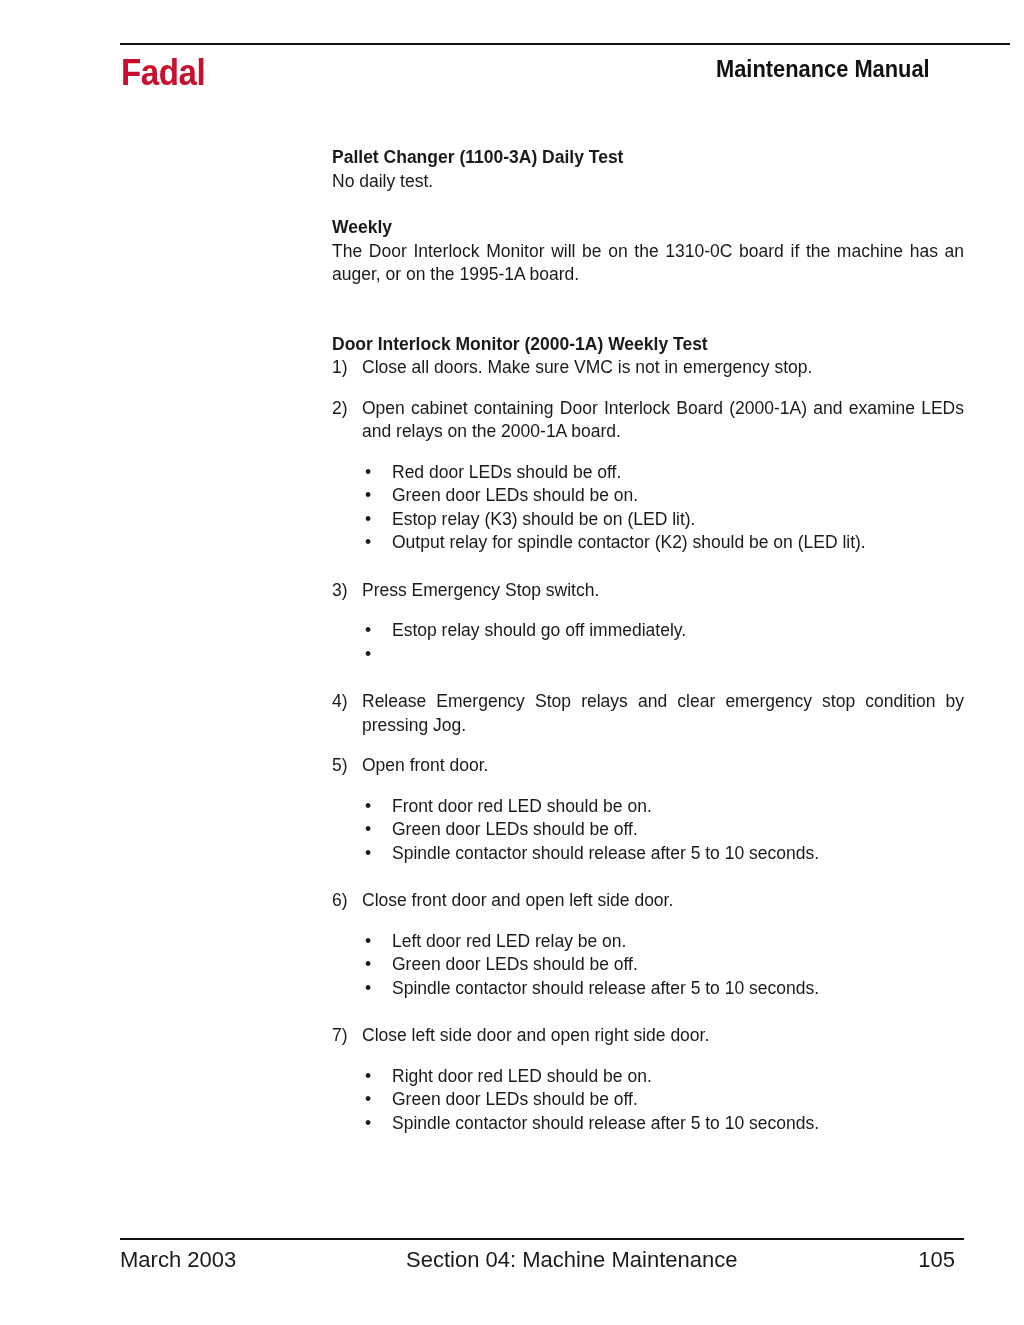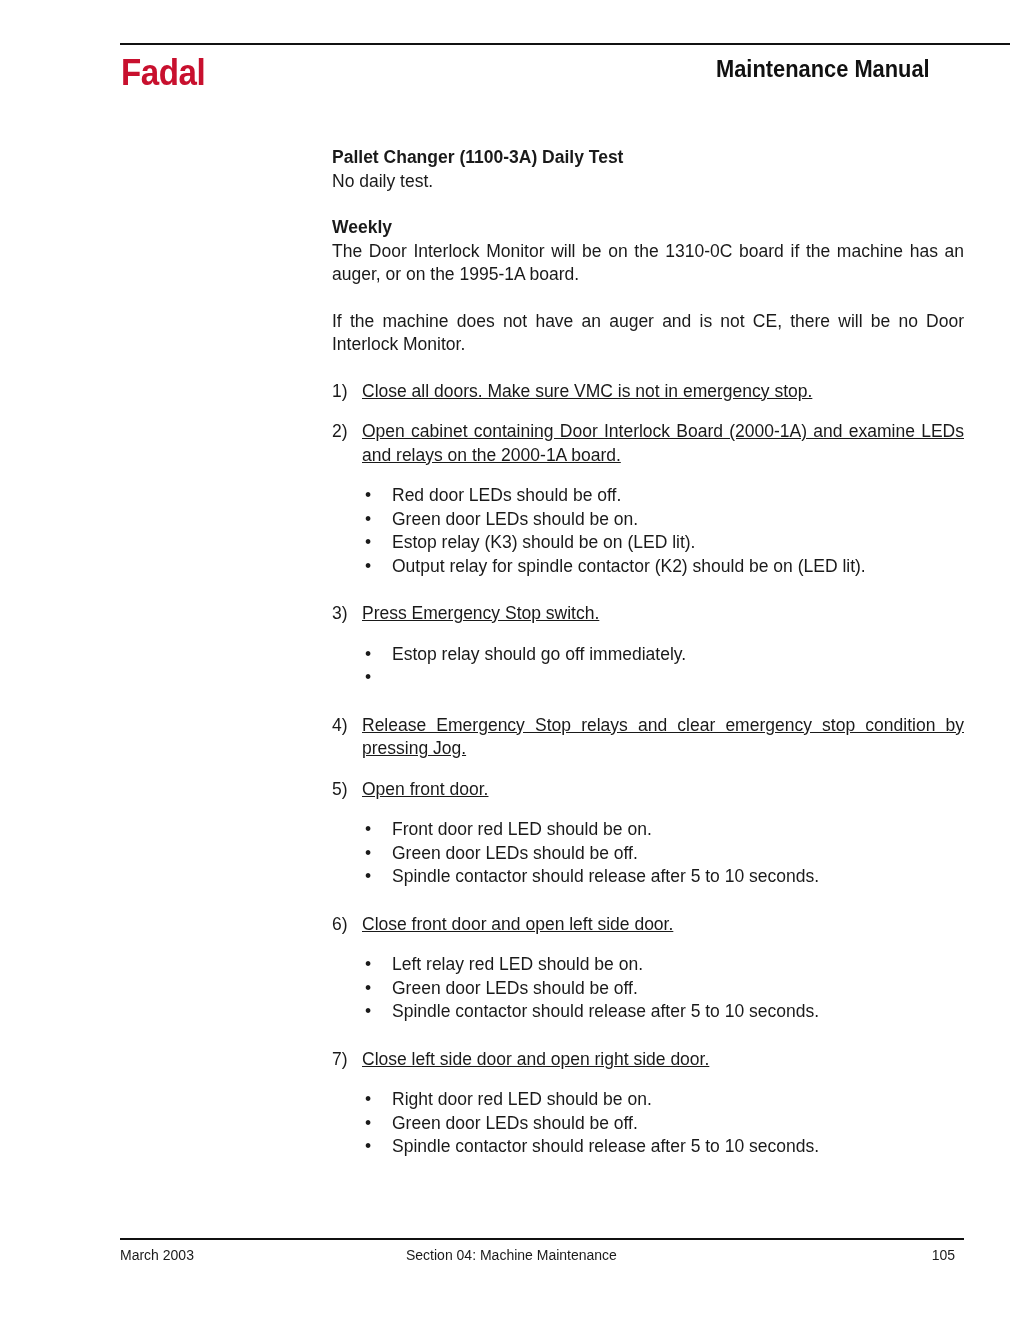--- a/index.html
+++ b/index.html
@@ -12,46 +12,46 @@
                   transform:scaleX(0.95); transform-origin:left; }
   .content { position:absolute; left:332px; top:146px; width:632px; font-size:17.5px; line-height:23.5px; }
   .content p { margin:0; }
   .h { font-weight:bold; }
   .just { text-align:justify; }
   .gap1 { height:23px; }
   .gap2 { height:17px; }
   .gap3 { height:24px; }
   .step { display:flex; }
   .step .num { width:30px; flex:none; }
-  .step .txt { flex:1; text-align:justify;text-decoration:underline; }
+  .step .txt { flex:1; text-align:justify; }
   .bullets { margin:0; padding:0; list-style:none; padding-left:30px; }
   .bullets li { display:flex; }
   .bullets .dot { width:30px; flex:none; padding-left:3px; box-sizing:border-box; }
   .bottom-rule { position:absolute; left:120px; top:1238px; width:844px; height:2px; background:#111; }
-  .footer { position:absolute; top:1247px; font-size:14px; color:#1a1a1a; }
+  .footer { position:absolute; top:1247px; font-size:22px; color:#1a1a1a; }
   .f-left { left:120px; }
   .f-center { left:406px;text-align:right; }
   .f-right { right:69px; }
 </style>
 </head>
 <body>
 
 <div class="top-rule"></div>
 <div class="brand">Fadal</div>
 <div class="manual-title">Maintenance Manual</div>
 
 <div class="content">
   <p class="h">Pallet Changer (1100-3A) Daily Test</p>
   <p>No daily test.</p>
   <div class="gap1"></div>
   <p class="h">Weekly</p>
   <p class="just">The Door Interlock Monitor will be on the 1310-0C board if the machine has an auger, or on the 1995-1A board.</p>
   <div class="gap1"></div>
-  <p class="just">If the machine does not have an auger and is not CE, there will be no Door Interlock Monitor.</p>
   <div class="gap1"></div>
+  <p class="h">Door Interlock Monitor (2000-1A) Weekly Test</p>
   <div id="steps">
       <div class="step">
         <span class="num">1)</span>
         <span class="txt">Close all doors. Make sure VMC is not in emergency stop.</span>
       </div>
       <div class="gap2"></div>
       <div class="step">
         <span class="num">2)</span>
         <span class="txt">Open cabinet containing Door Interlock Board (2000-1A) and examine LEDs and relays on the 2000-1A board.</span>
       </div>
@@ -116,21 +116,21 @@
       </ul>
       <div class="gap3"></div>
       <div class="step">
         <span class="num">6)</span>
         <span class="txt">Close front door and open left side door.</span>
       </div>
       <div class="gap2"></div>
       <ul class="bullets">
         <li>
           <span class="dot">•</span>
-          <span>Left relay red LED should be on.</span>
+          <span>Left door red LED relay be on.</span>
         </li>
         <li>
           <span class="dot">•</span>
           <span>Green door LEDs should be off.</span>
         </li>
         <li>
           <span class="dot">•</span>
           <span>Spindle contactor should release after 5 to 10 seconds.</span>
         </li>
       </ul>

